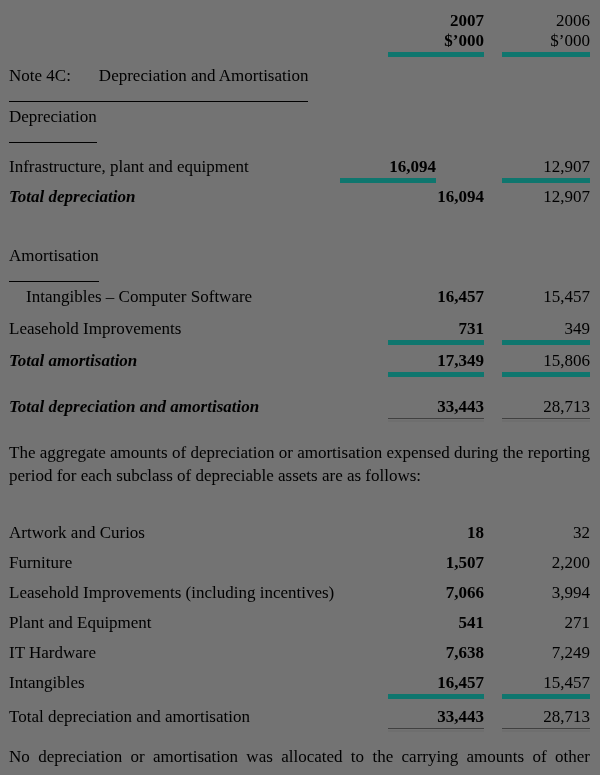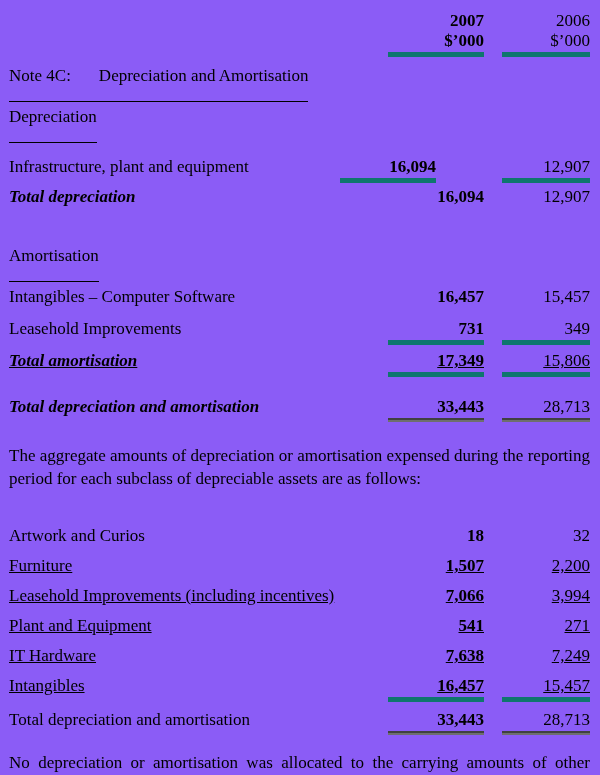--- a/index.html
+++ b/index.html
@@ -4,34 +4,34 @@
 <style>
   html, body { margin: 0; padding: 0; background: #ffffff; }
   .page {
     width: 600px;
     height: 775px;
     box-sizing: border-box;
     padding: 11px 10px 0 9px;
     font-family: "Liberation Serif", serif;
     font-size: 17px;
     color: #000;
-    background: #8b5cf6;
+    background: #737373;
     overflow: hidden;
   }
   .trow {
     display: grid;
     grid-template-columns: 1fr 96px 18px 88px;
     align-items: baseline;
     line-height: 19px;
   }
   .lbl { text-align: left; }
   .v1 { text-align: right; font-weight: 700; }
   .v2 { text-align: right; }
   .ul  { border-bottom: 5px solid #0f766e; padding-bottom: 2px; }
-  .ul2 { border-bottom: 4px solid #404040; padding-bottom: 2px; position: relative; }
+  .ul2 { border-bottom: 1px solid #404040; padding-bottom: 2px; position: relative; }
   .ul2::after {
     content: "";
     position: absolute;
     left: 0; right: 0;
     bottom: -4px;
     height: 2px;
     background: #6e6e6e;
   }
   .heading-ul {
     display: inline-block;
@@ -42,27 +42,27 @@
   .note-gap { display: inline-block; width: 28px; }
   .para { text-align: justify; line-height: 23px; }
 
   
   .r-units        { margin-top: 1px; }
   .h-note         { margin-top: 9px; }
   .h-depreciation { margin-top: 5px; }
   .r-infra        { margin-top: 14px; gap: 24px; }
   .r-totdep       { margin-top: 4px; }
   .h-amortisation { margin-top: 40px; }
-  .r-intcs        { margin-top: 5px; }
+  .r-intcs        { margin-top: 5px; margin-left: 17px; }
   .r-lease        { margin-top: 13px; }
-  .r-totamort     { margin-top: 6px; text-decoration: underline; }
+  .r-totamort     { margin-top: 6px; }
   .r-grand        { margin-top: 20px; }
   .p-subclass     { margin-top: 22px; }
   .r-t3-first     { margin-top: 36px; }
-  .r-t3           { margin-top: 11px; text-decoration: underline; }
+  .r-t3           { margin-top: 11px; }
   .r-t3-total     { margin-top: 8px; }
   .p-other        { margin-top: 16px; }
 </style>
 </head>
 <body>
 
 <div class="page">
 
   <div class="trow">
     <span class="lbl"></span>

